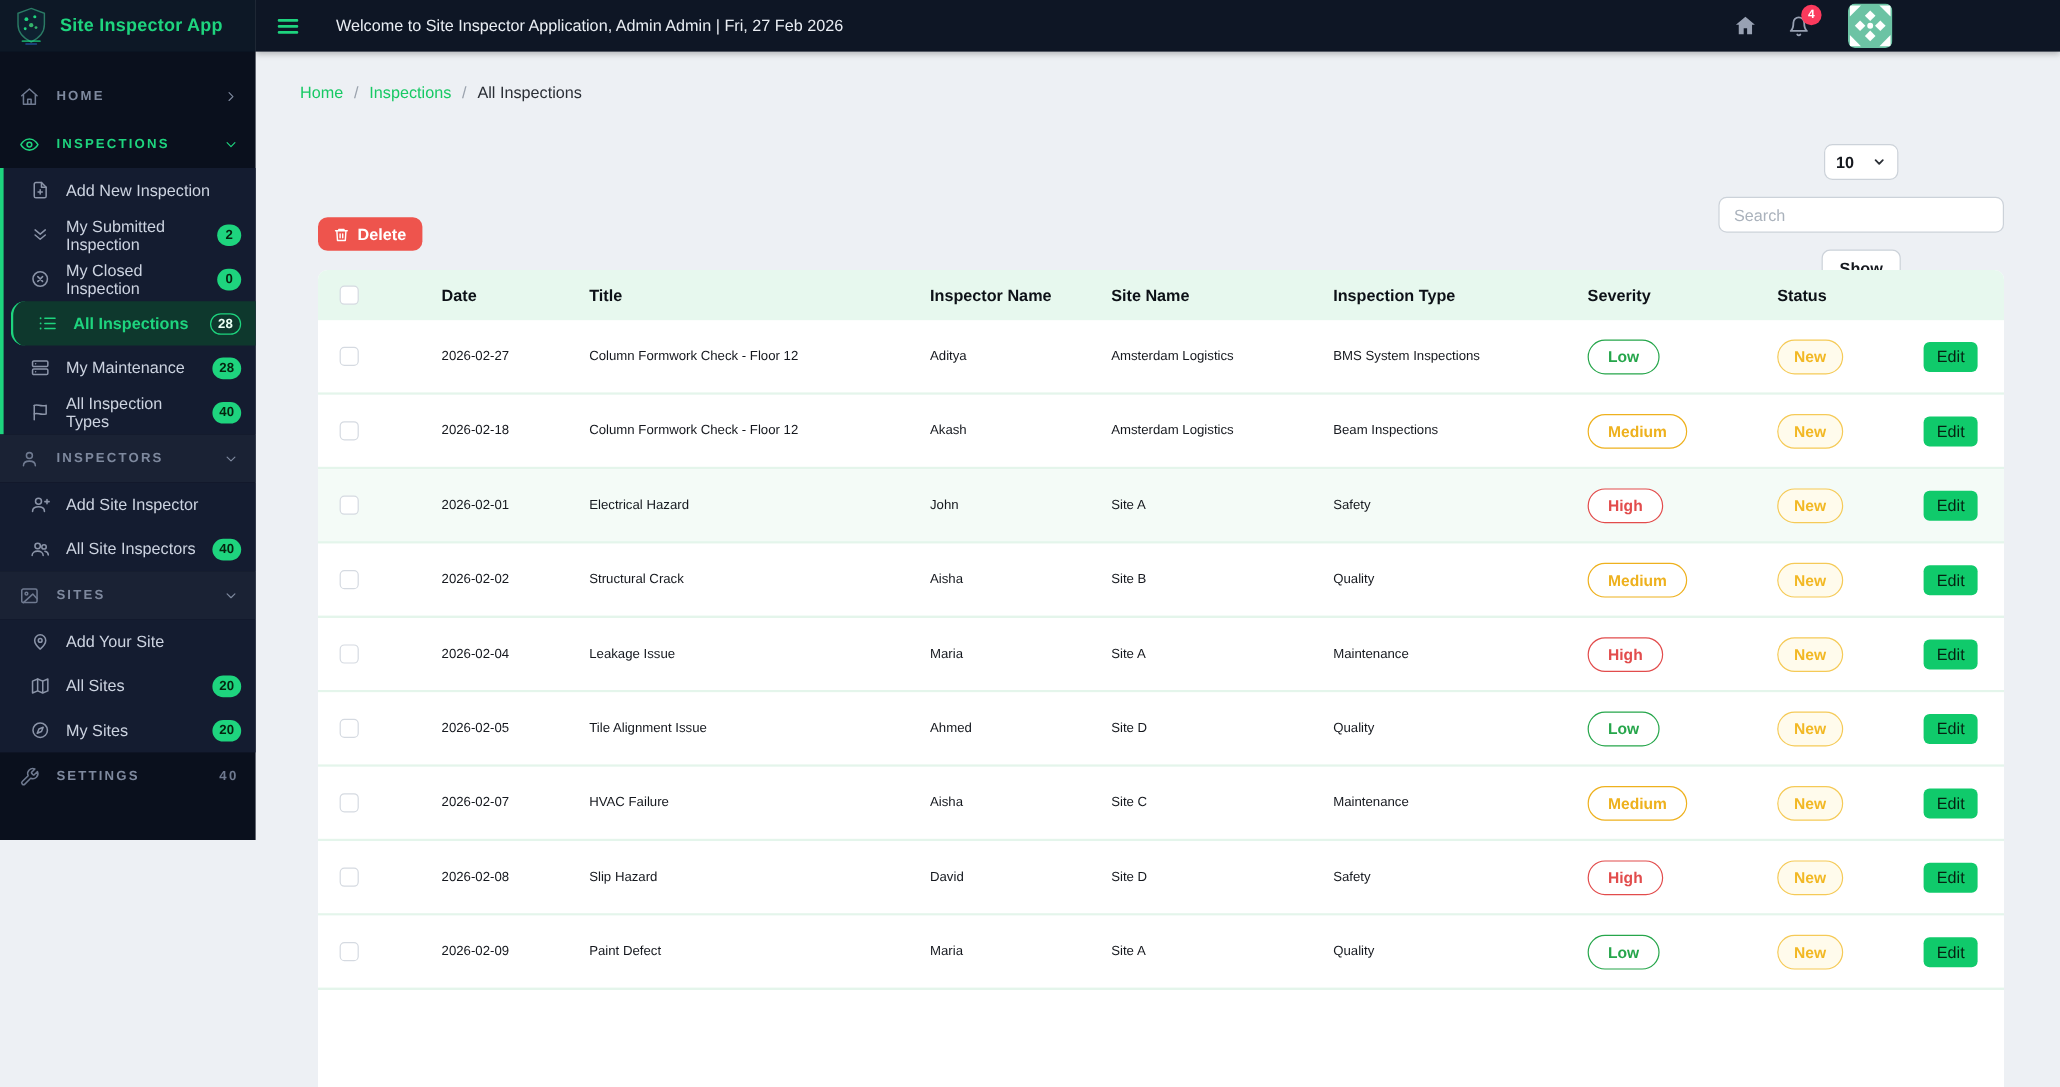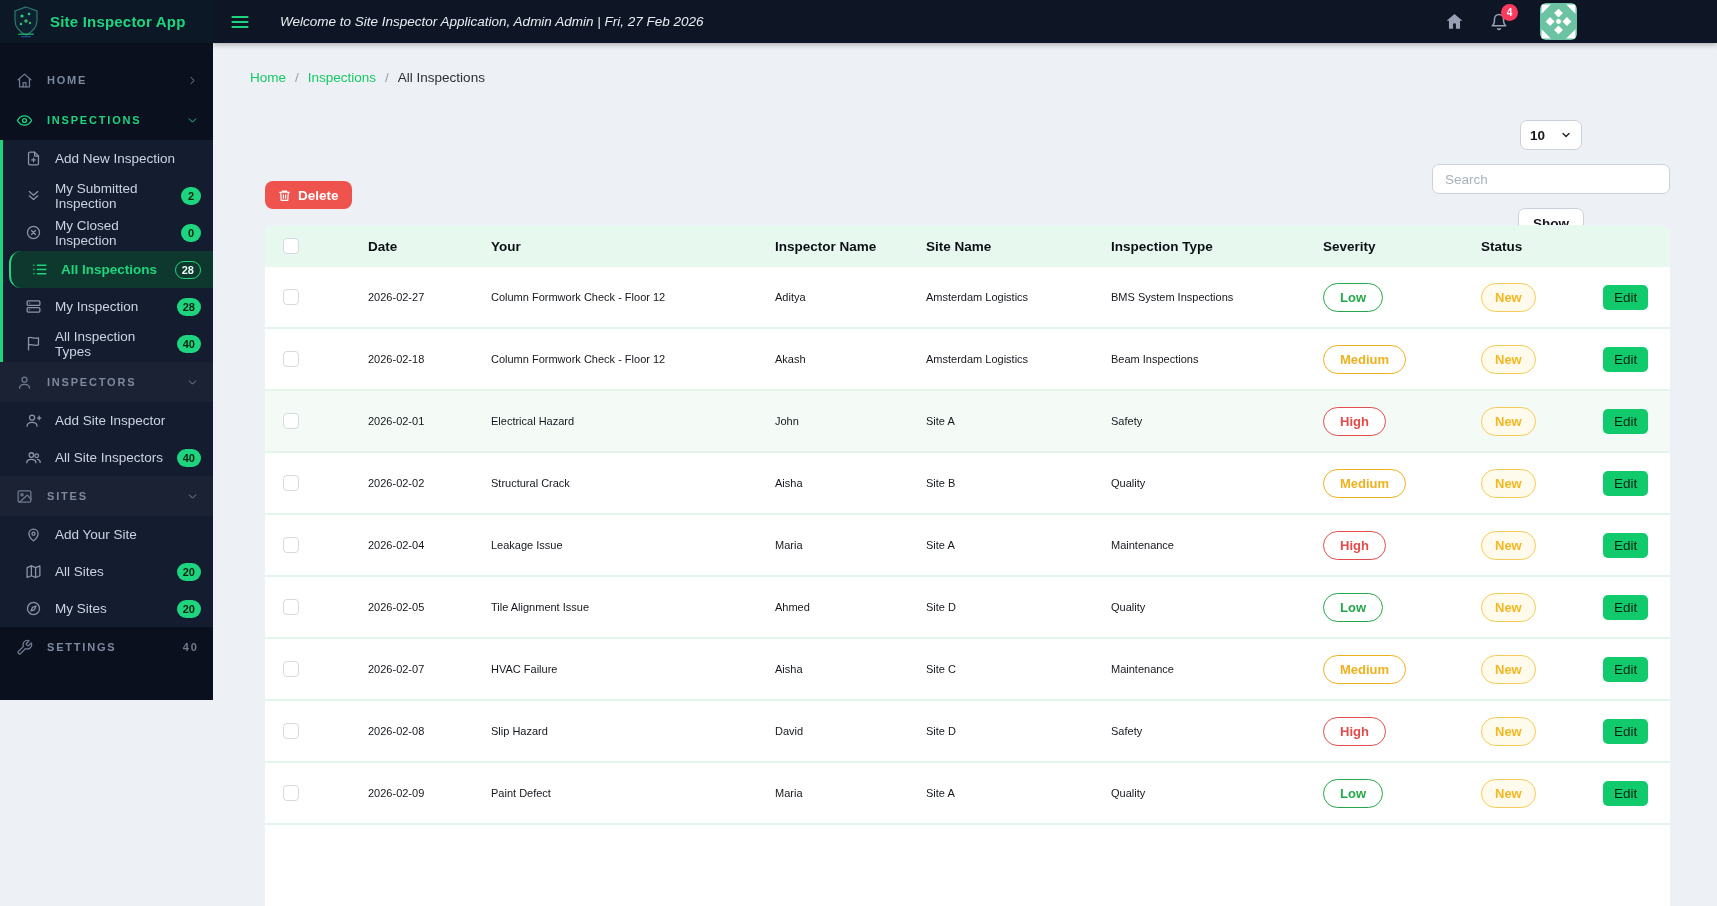--- a/index.html
+++ b/index.html
@@ -68,21 +68,21 @@
 
   
   .topbar {
     position:absolute; left:213px; top:0; right:0; height:43px;
     background: var(--topbar-bg);
     box-shadow: 0 2px 5px rgba(0,0,0,.25);
     z-index: 4;
   }
   .hamburger { position:absolute; left:17px; top:12px; color:var(--accent); cursor:pointer; }
   .hamburger svg { width:20px; height:20px; }
-  .welcome { position:absolute; left:67px; top:14px; color:#e9edf3; font-size:13.5px;font-style:italic; }
+  .welcome { position:absolute; left:67px; top:14px; color:#e9edf3; font-size:13.5px; }
   .top-home { position:absolute; right:253px; top:12px; color:#98a1b3; cursor:pointer; }
   .top-home svg { width:19px; height:19px; }
   .top-bell { position:absolute; right:209px; top:13px; color:#98a1b3; cursor:pointer; }
   .top-bell svg { width:18px; height:18px; }
   .bell-badge {
     position:absolute; top:-9px; right:-10px;
     background: var(--bell-badge); color:#fff; font-size:10px; font-weight:700;
     width:17px; height:17px; border-radius:50%;
     display:flex; align-items:center; justify-content:center;
   }
@@ -250,21 +250,21 @@
           <span class="badge">28</span>
         </div>
         <div class="side-item">
           <span class="icon ">
             <svg viewBox="0 0 24 24" fill="none" stroke="currentColor" stroke-width="1.8" stroke-linecap="round" stroke-linejoin="round">
               <rect x="3" y="4" width="18" height="6.5" rx="1.5"></rect>
               <rect x="3" y="13.5" width="18" height="6.5" rx="1.5"></rect>
               <path d="M6.6 7.2h.01M6.6 16.7h.01"></path>
             </svg>
           </span>
-          <span class="lbl">My Inspection</span>
+          <span class="lbl">My Maintenance</span>
           <span class="badge">28</span>
         </div>
         <div class="side-item">
           <span class="icon ">
             <svg viewBox="0 0 24 24" fill="none" stroke="currentColor" stroke-width="1.8" stroke-linecap="round" stroke-linejoin="round">
               <path d="M5 21V4"></path>
               <path d="M5 4c4-2 7 2 14 0v10c-7 2-10-2-14 0"></path>
             </svg>
           </span>
           <span class="lbl">All Inspection Types</span>
@@ -433,21 +433,21 @@
           <path d="M3 6h18M8 6V4h8v2M19 6l-1 15H6L5 6M10 11v6M14 11v6"></path>
         </svg>
     </span>
     <span>Delete</span>
   </button>
 
   <div class="table">
     <div class="trow thead">
       <span class="cbox"></span>
       <span class="hcell">Date</span>
-      <span class="hcell">Your</span>
+      <span class="hcell">Title</span>
       <span class="hcell">Inspector Name</span>
       <span class="hcell">Site Name</span>
       <span class="hcell">Inspection Type</span>
       <span class="hcell">Severity</span>
       <span class="hcell">Status</span>
       <span class="hcell"></span>
     </div>
     <div id="tbody">
         <div class="trow tbody-row">
           <span class="cbox"></span>

